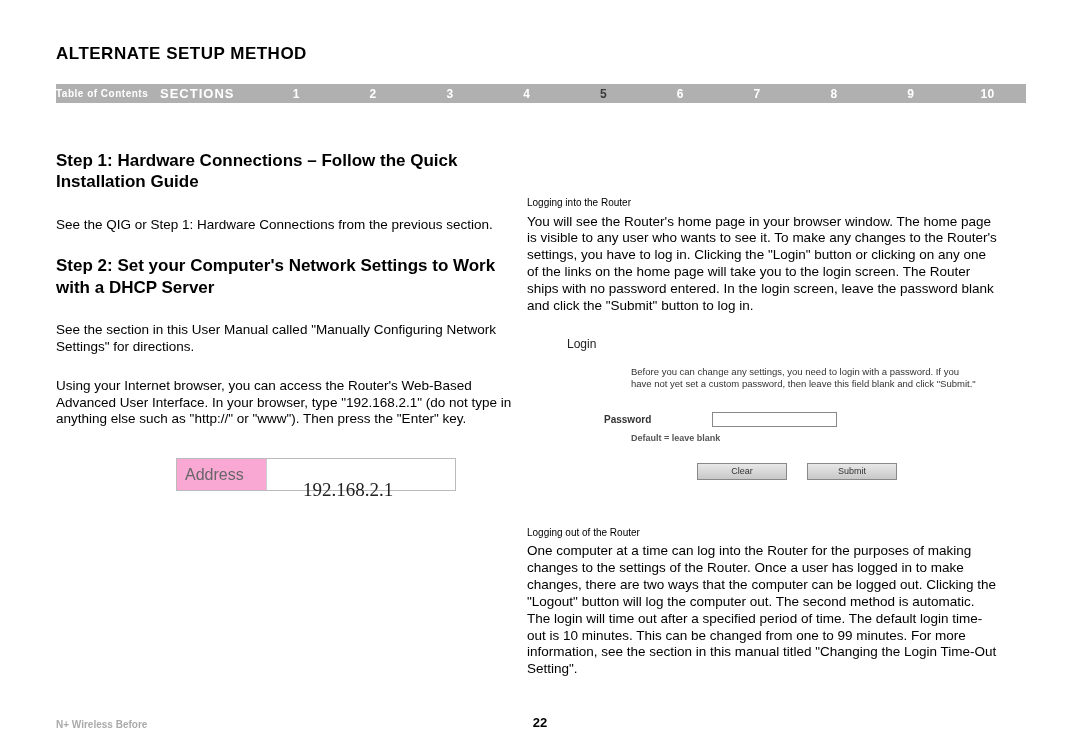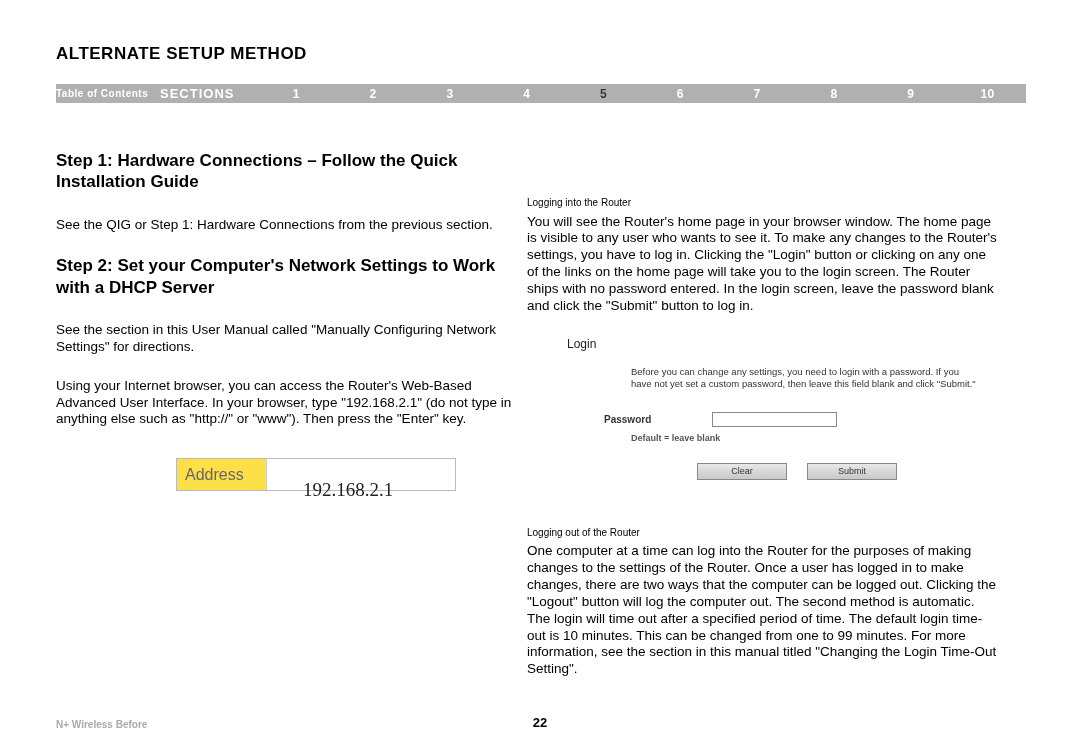--- a/index.html
+++ b/index.html
@@ -86,21 +86,21 @@
   .step3-h { margin-top: 18px; }
   .address-bar {
     margin-left: 120px;
     margin-top: 30px;
     width: 280px;
     height: 33px;
     border: 1px solid #bbb;
     display: flex;
   }
   .address-label {
-    background: #fde047;
+    background: #f9a8d4;
     width: 90px;
     display: flex;
     align-items: center;
     padding-left: 8px;
     font-family: "Segoe UI", Tahoma, sans-serif;
     font-size: 16px;
     color: #666;
     border-right: 1px solid #ccc;
   }
   .address-val {

